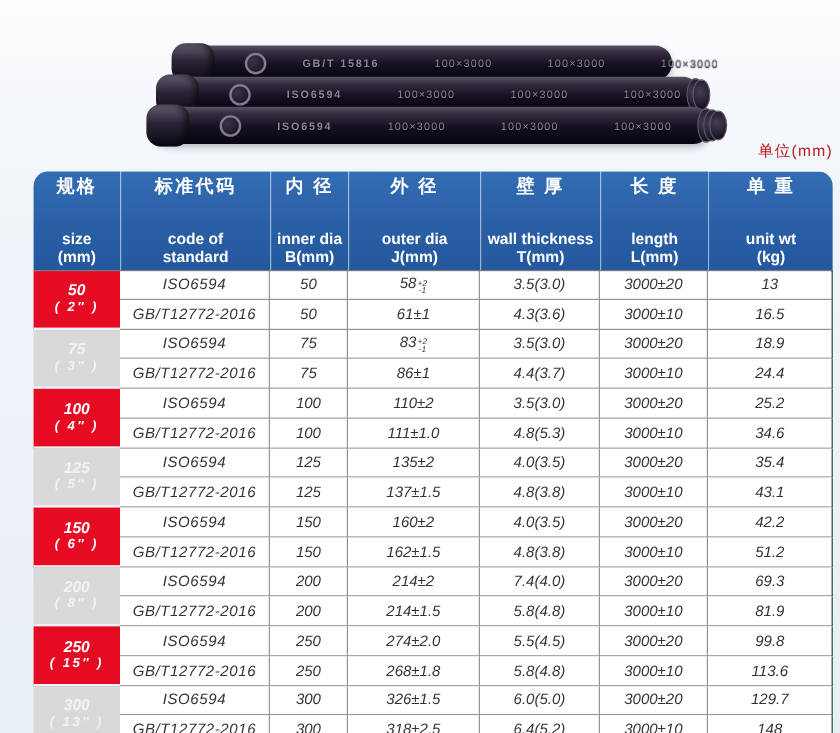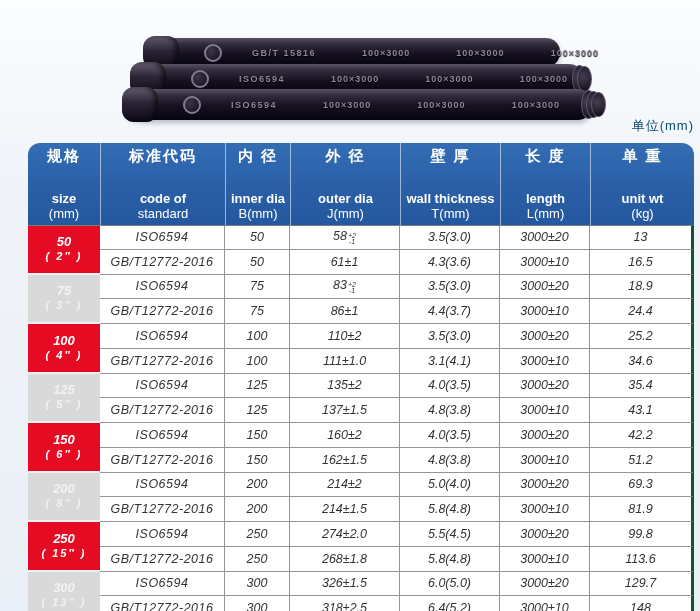--- a/index.html
+++ b/index.html
@@ -21,57 +21,57 @@
     position:absolute;left:-5px;top:-2px;bottom:-2px;width:36px;border-radius:12px;
     background:linear-gradient(180deg,#675f71 0%,#2b2436 45%,#0b0714 100%);
     box-shadow:inset -4px 0 5px rgba(0,0,0,.6);
   }
   .pipe .emblem{
     flex:none;width:14px;height:14px;border-radius:50%;
     border:2px solid #837b90;background:radial-gradient(circle at 35% 35%,#3c3548,#120d1c);
     margin-left:56px;position:relative;z-index:1;
   }
   .pipe .mark{font-size:9px;letter-spacing:1.5px;white-space:nowrap;margin-left:30px;font-weight:bold;text-shadow:0 1px 1px #000;}
-  .pipe .seg{font-size:9px;letter-spacing:1px;white-space:nowrap;margin-left:46px;font-weight:bold;text-shadow:0 1px 1px #000;}
+  .pipe .seg{font-size:9px;letter-spacing:1px;white-space:nowrap;margin-left:46px;font-weight:normal;text-shadow:0 1px 1px #000;}
   .pipe .ring{
     position:absolute;width:13px;border-radius:50%;
     background:radial-gradient(circle at 40% 40%,#453e52,#0d0915);
     border:1px solid #5e5769;
   }
 
   
   .unit-label{
     position:absolute;left:28px;top:117px;width:666px;text-align:right;
-    font-size:13px;color:#0c4a6e;letter-spacing:1px;
+    font-size:13px;color:#b91c1c;letter-spacing:1px;
   }
 
   
   table.spec{
     position:absolute;left:28px;top:143px;width:666px;height:460px;
     border-collapse:separate;border-spacing:0;table-layout:fixed;
   }
   thead th{
     background:linear-gradient(180deg,#336db4 0%,#2a5fa6 55%,#24589e 100%);
     color:#ffffff;text-align:center;vertical-align:middle;height:64px;padding:4px;
     border-left:1px solid rgba(255,255,255,.55);
   }
   thead th:first-child{border-left:none;border-top-left-radius:12px;}
   thead th:last-child{border-top-right-radius:12px;}
   thead .zh{display:block;font-size:15px;font-weight:bold;letter-spacing:2px;line-height:18px;}
   thead .en{display:block;font-size:13px;font-weight:bold;line-height:15px;margin-top:26px;}
-  thead .un{display:block;font-size:13px;font-weight:normal;line-height:15px;}
+  thead .un{display:block;font-size:13px;font-weight:bold;line-height:15px;}
 
   tbody tr{height:24.75px;font-style:italic;}
   tbody td{
     background:#ffffff;text-align:center;vertical-align:middle;padding:0;
     font-size:12.5px;color:#333333;
     border-right:1px solid #949494;border-bottom:1px solid #949494;
   }
   tbody tr:first-child td{border-top:1px solid #7c7c7c;}
-  tbody td:last-child{border-right:3px solid #14532d;}
+  tbody td:last-child{border-right:1px solid #14532d;}
   tbody td.code{letter-spacing:.5px;}
 
   tbody td.size{
     border:none;border-bottom:2px solid #eef2f8;padding:0;
     font-weight:bold;line-height:14px;
   }
   tbody td.size.red{background:#e50b23;color:#ffffff;}
   tbody td.size.gray{background:#d9d9d9;color:#f2f2f2;}
   td.size .num{display:block;font-size:13px;}
   td.size .inch{display:block;font-size:11px;letter-spacing:2px;}
@@ -223,21 +223,21 @@
         <td>100</td>
         <td>110±2</td>
         <td>3.5(3.0)</td>
         <td>3000±20</td>
         <td>25.2</td>
       </tr>
       <tr>
         <td class="code">GB/T12772-2016</td>
         <td>100</td>
         <td>111±1.0</td>
-        <td>3.1(4.1)</td>
+        <td>4.8(5.3)</td>
         <td>3000±10</td>
         <td>34.6</td>
       </tr>
       <tr>
         <td class="size gray" rowspan="2">
           <span class="num">125</span>
           <span class="inch">( 5″ )</span>
         </td>
         <td class="code">ISO6594</td>
         <td>125</td>
@@ -275,21 +275,21 @@
         <td>51.2</td>
       </tr>
       <tr>
         <td class="size gray" rowspan="2">
           <span class="num">200</span>
           <span class="inch">( 8″ )</span>
         </td>
         <td class="code">ISO6594</td>
         <td>200</td>
         <td>214±2</td>
-        <td>5.0(4.0)</td>
+        <td>7.4(4.0)</td>
         <td>3000±20</td>
         <td>69.3</td>
       </tr>
       <tr>
         <td class="code">GB/T12772-2016</td>
         <td>200</td>
         <td>214±1.5</td>
         <td>5.8(4.8)</td>
         <td>3000±10</td>
         <td>81.9</td>

